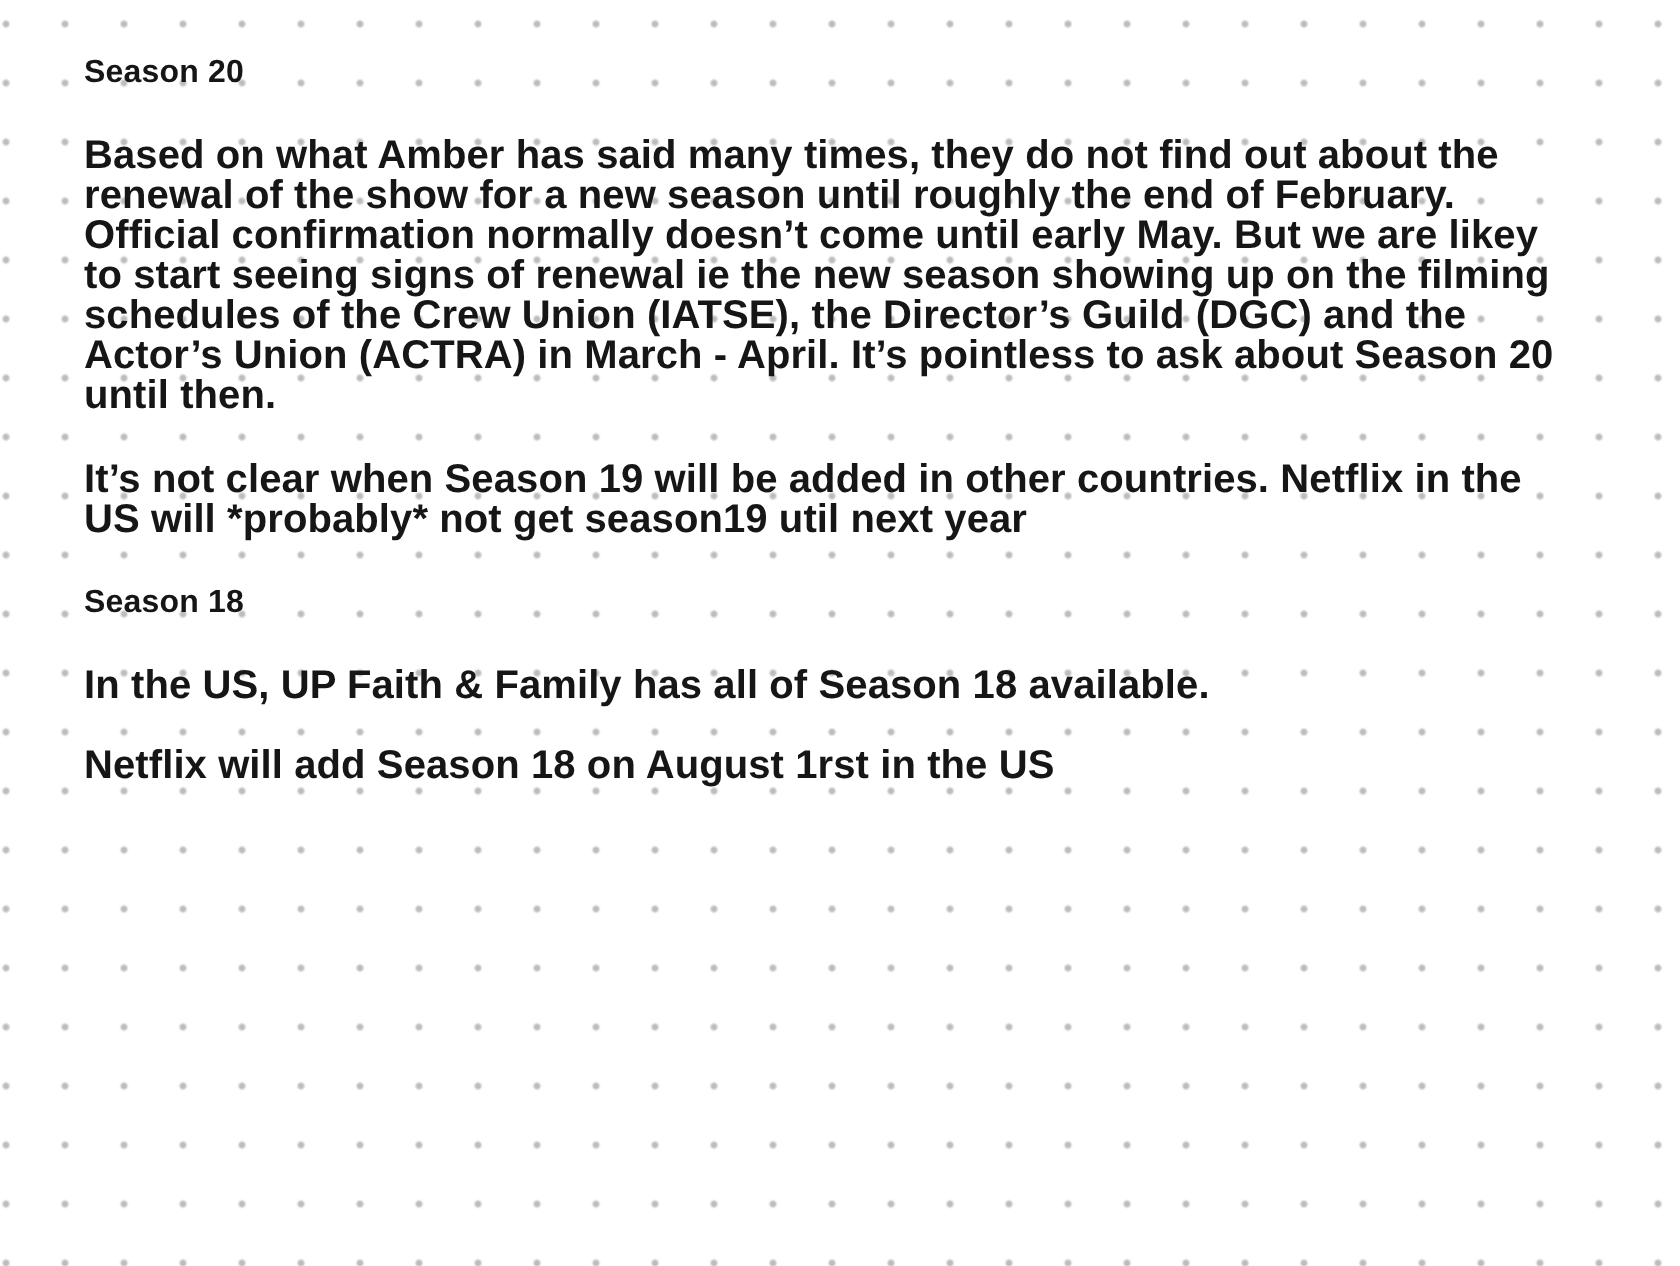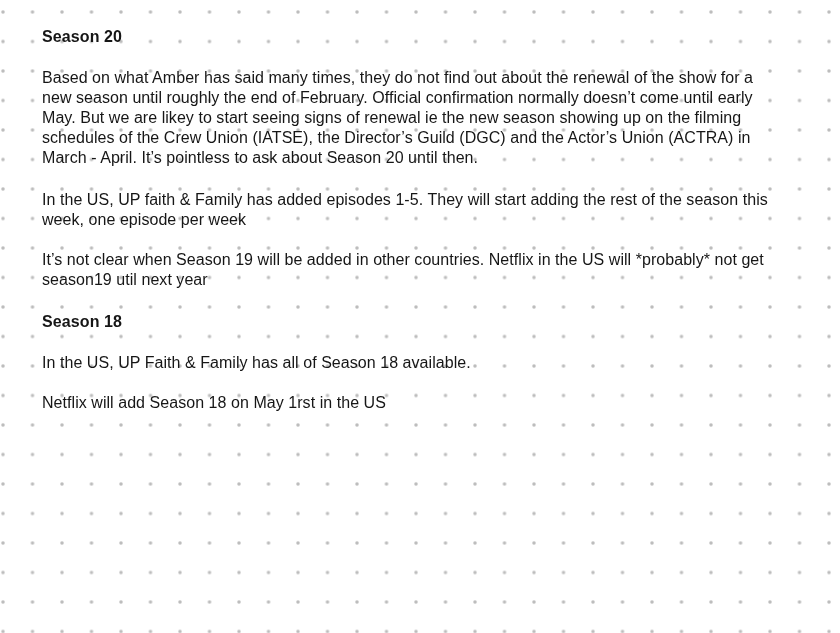--- a/index.html
+++ b/index.html
@@ -25,44 +25,43 @@
   }
   .section { margin: 0 0 22px 0; }
   .section-heading {
     font-size: 16px;
     line-height: 20px;
     font-weight: 700;
     margin: 0 0 21px 0;
     letter-spacing: 0.1px;
   }
   .para {
-    font-size: 16px;
+    font-size: 20px;
     line-height: 20px;
-    font-weight: 400;
+    font-weight: 700;
     margin: 0 0 20px 0;
     letter-spacing: 0.05px;
   }
   .section .para:last-child { margin-bottom: 0; }
 </style>
 </head>
 <body>
 
 <div class="page">
   <div class="content">
 
     <div class="section">
       <h2 class="section-heading">Season 20</h2>
       <p class="para">Based on what Amber has said many times, they do not find out about the renewal of the show for a new season until roughly the end of February. Official confirmation normally doesn’t come until early May. But we are likey to start seeing signs of renewal ie the new season showing up on the filming schedules of the Crew Union (IATSE), the Director’s Guild (DGC) and the Actor’s Union (ACTRA) in March - April. It’s pointless to ask about Season 20 until then.</p>
     </div>
 
     <div class="section">
-      <p class="para">In the US, UP faith &amp; Family has added episodes 1-5. They will start adding the rest of the season this week, one episode per week</p>
       <p class="para">It’s not clear when Season 19 will be added in other countries. Netflix in the US will *probably* not get season19 util next year</p>
     </div>
 
     <div class="section">
       <h2 class="section-heading">Season 18</h2>
       <p class="para">In the US, UP Faith &amp; Family has all of Season 18 available.</p>
-      <p class="para">Netflix will add Season 18 on May 1rst in the US</p>
+      <p class="para">Netflix will add Season 18 on August 1rst in the US</p>
     </div>
 
   </div>
 </div>
 
 </body></html>

